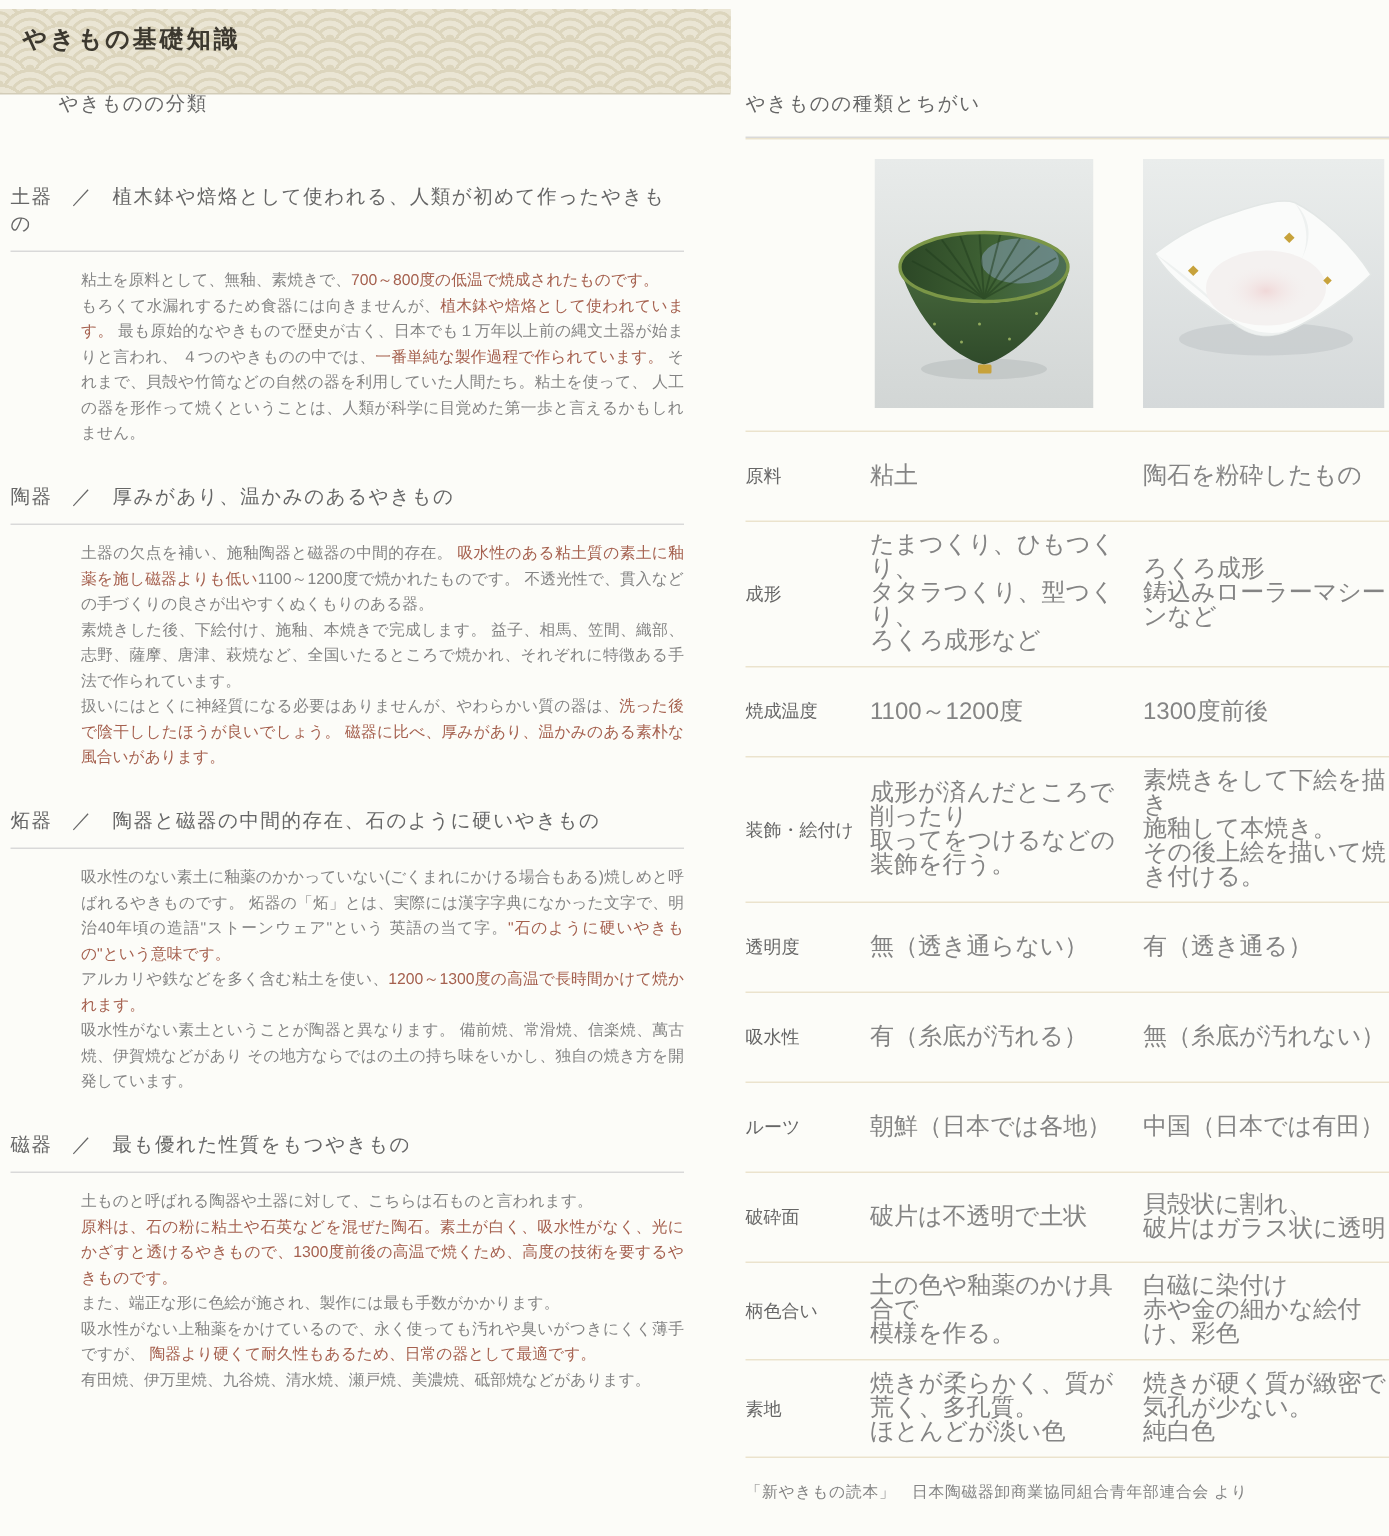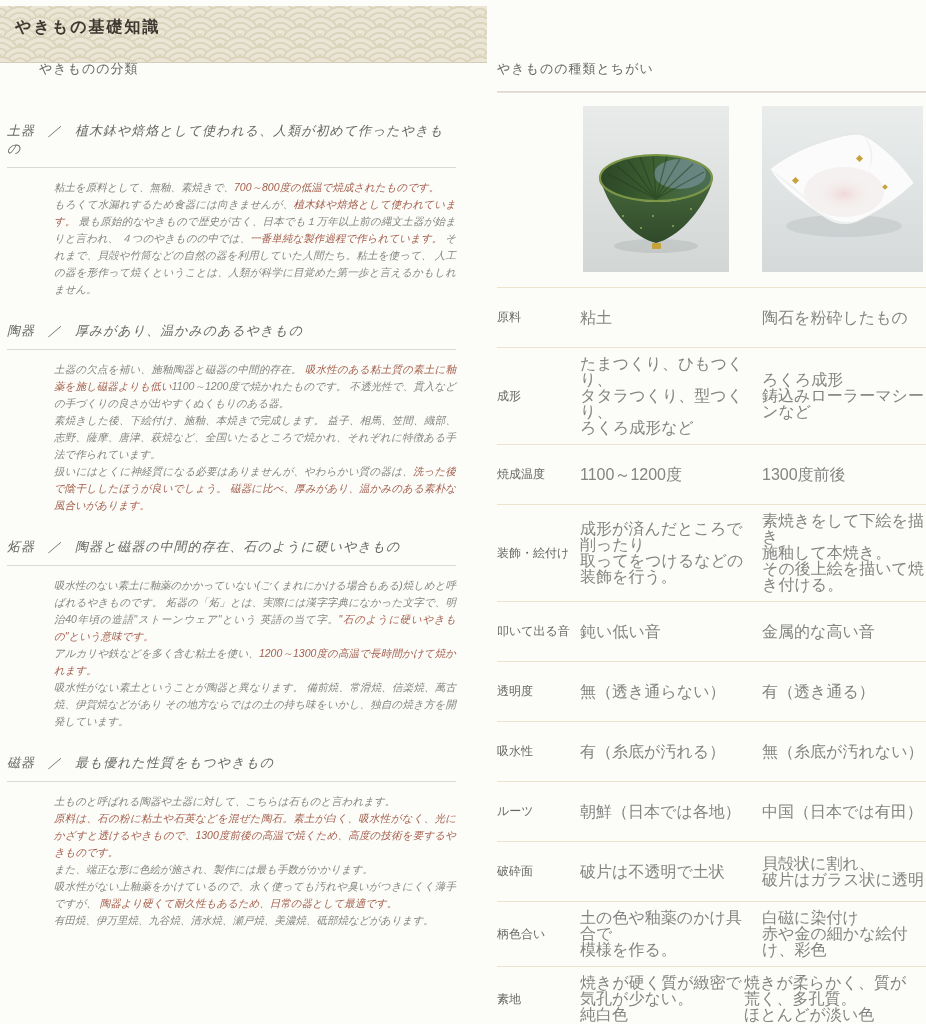--- a/index.html
+++ b/index.html
@@ -40,21 +40,21 @@
   
   .leftcol{position:absolute;left:7px;top:60px;width:449px;}
   .rightcol{position:absolute;left:497px;top:60px;width:429px;}
   h2.colhead{
     font-size:13px;font-weight:normal;color:var(--head-gray);
     letter-spacing:1px;
   }
   .leftcol h2.colhead{margin-bottom:44px;margin-left:32px;}
   .rightcol h2.colhead{padding-bottom:13px;border-bottom:1px solid var(--rule-gray);}
   
-  section{margin-bottom:24px;font-style:italic;}
+  section{margin-bottom:24px;}
   .sec-head{
     font-size:13px;color:var(--head-gray);letter-spacing:1px;
     padding-bottom:9px;border-bottom:1px solid var(--rule-gray);
   }
   .sec-head .slash{margin:0 13px;}
   .sec-body{
     margin-top:11px;
     font-size:10.5px;line-height:17px;color:var(--body-gray);
     text-align:justify;
     margin-left:47px;
@@ -196,25 +196,20 @@
           <div class="tlabel">焼成温度</div>
           <div class="tcell c1">1100～1200度</div>
           <div class="tcell c2">1300度前後</div>
         </div>
         <div class="trow">
           <div class="tlabel">装飾・絵付け</div>
           <div class="tcell c1">成形が済んだところで削ったり<br>取ってをつけるなどの装飾を行う。</div>
           <div class="tcell c2">素焼きをして下絵を描き<br>施釉して本焼き。<br>その後上絵を描いて焼き付ける。</div>
         </div>
         <div class="trow">
-          <div class="tlabel">叩いて出る音</div>
-          <div class="tcell c1">鈍い低い音</div>
-          <div class="tcell c2">金属的な高い音</div>
-        </div>
-        <div class="trow">
           <div class="tlabel">透明度</div>
           <div class="tcell c1">無（透き通らない）</div>
           <div class="tcell c2">有（透き通る）</div>
         </div>
         <div class="trow">
           <div class="tlabel">吸水性</div>
           <div class="tcell c1">有（糸底が汚れる）</div>
           <div class="tcell c2">無（糸底が汚れない）</div>
         </div>
         <div class="trow">
@@ -227,20 +222,20 @@
           <div class="tcell c1">破片は不透明で土状</div>
           <div class="tcell c2">貝殻状に割れ、<br>破片はガラス状に透明</div>
         </div>
         <div class="trow">
           <div class="tlabel">柄色合い</div>
           <div class="tcell c1">土の色や釉薬のかけ具合で<br>模様を作る。</div>
           <div class="tcell c2">白磁に染付け<br>赤や金の細かな絵付け、彩色</div>
         </div>
         <div class="trow">
           <div class="tlabel">素地</div>
+          <div class="tcell c1">焼きが柔らかく、質が荒く、多孔質。<br>ほとんどが淡い色</div>
           <div class="tcell c2">焼きが硬く質が緻密で気孔が少ない。<br>純白色</div>
-          <div class="tcell c1">焼きが柔らかく、質が荒く、多孔質。<br>ほとんどが淡い色</div>
         </div>
       </div>
   </div>
 
   <p class="source">「新やきもの読本」　日本陶磁器卸商業協同組合青年部連合会 より</p>
 </div>
 
 </body></html>

